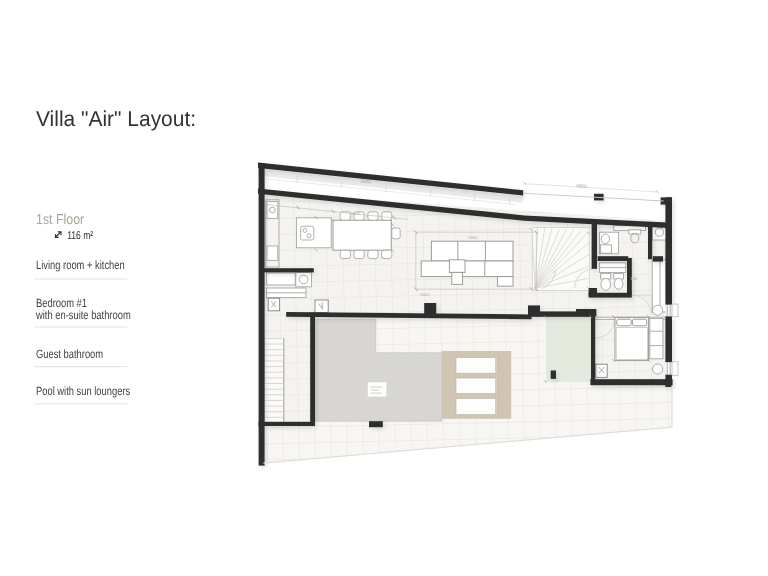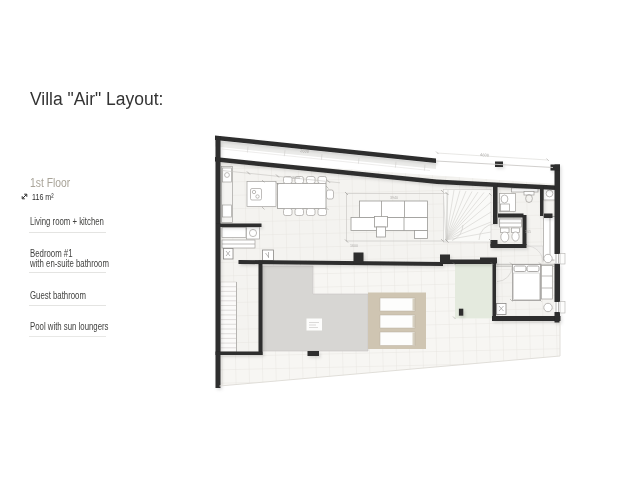--- a/index.html
+++ b/index.html
@@ -6,21 +6,21 @@
   body{font-family:"Liberation Sans", sans-serif;position:relative;}
   .abs{position:absolute;}
 </style>
 </head>
 <body>
 
 <div class="abs" style="left:30px;top:89px;font-size:18px;color:#333;transform:scaleX(.97);transform-origin:0 0;line-height:1.15;">Villa "Air" Layout:</div>
 
 <div class="abs" style="left:30px;top:176.5px;font-size:12px;color:#a9a499;transform:scaleX(.86);transform-origin:0 0;line-height:1;">1st Floor</div>
 
-<div class="abs" style="left:20px;top:191.3px;font-size:9.5px;color:#2e2e2e;">
+<div class="abs" style="left:44px;top:191.3px;font-size:9.5px;color:#2e2e2e;">
 <svg width="9" height="9" viewBox="0 0 9 9" style="vertical-align:-1px">
       <g stroke="#2e2e2e" stroke-width="1" fill="none">
         <path d="M2.7,6.3 L6.5,2.5"></path>
         <path d="M4.2,2.2 L6.8,2.2 L6.8,4.8" fill="none"></path>
         <path d="M4.8,6.8 L2.2,6.8 L2.2,4.2" fill="none"></path>
       </g>
     </svg>
 <span style="display:inline-block;margin-left:0px;transform:scaleX(.75);transform-origin:0 70%;">116 m²</span></div>
 
 <div class="abs" style="left:30px;top:216.8px;font-size:10px;color:#424240;transform:scaleX(.78);transform-origin:0 0;line-height:1;">Living room + kitchen</div>

